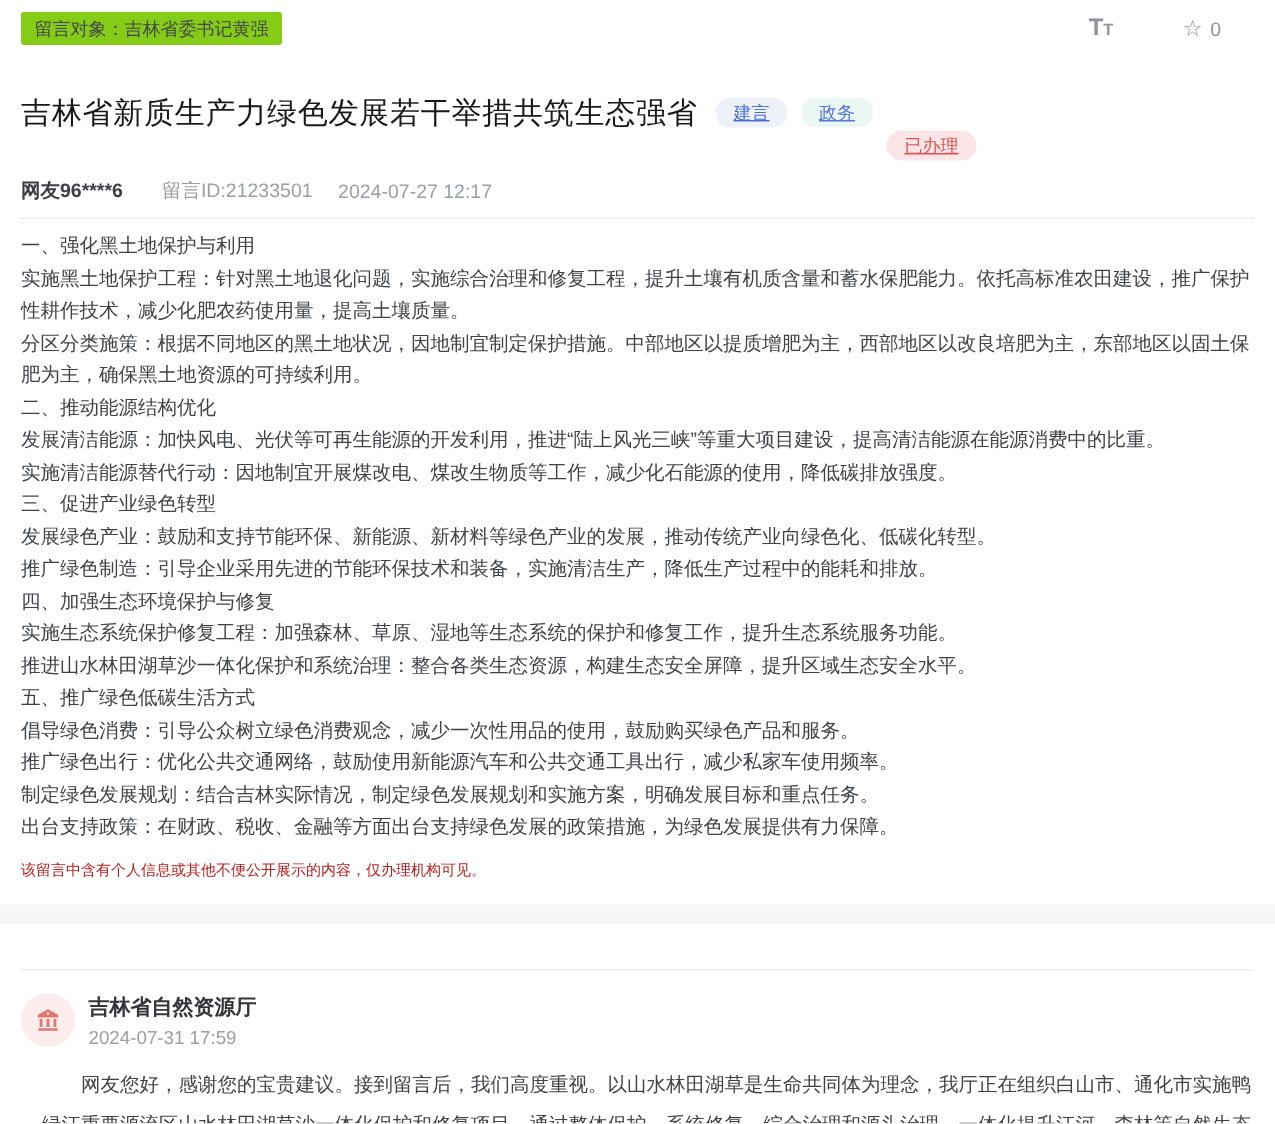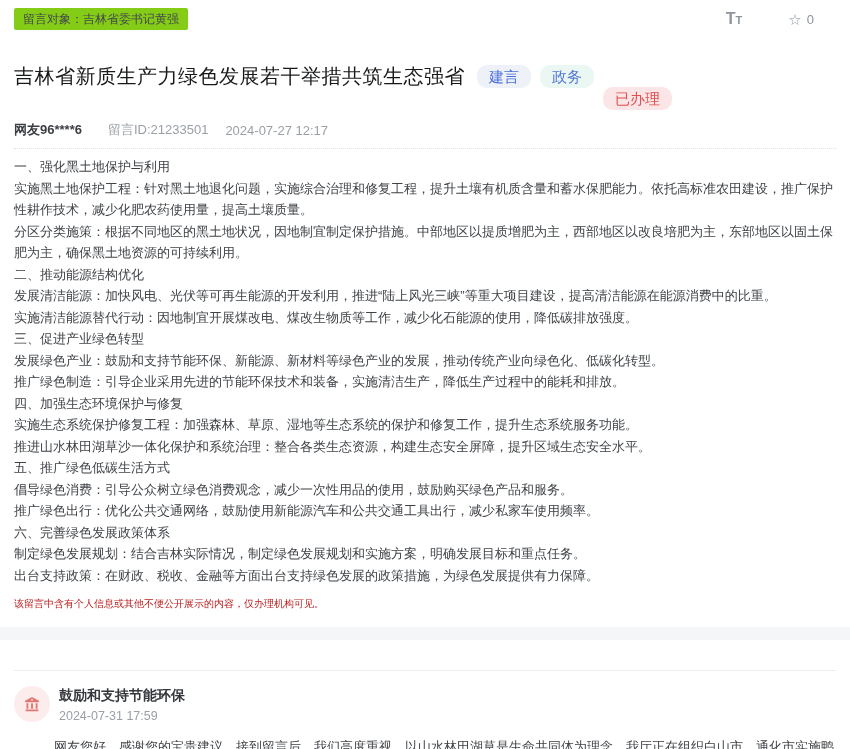--- a/index.html
+++ b/index.html
@@ -14,21 +14,21 @@
   .topbar-right { display:flex; align-items:center; gap:46px; padding:4px 22px 0 0; color:#8d949e; }
   .font-size-btn { cursor:pointer; font-weight:bold; letter-spacing:0; color:#8d949e; }
   .font-size-btn .t-big { font-size:16px; }
   .font-size-btn .t-small { font-size:11px; }
   .star-btn { display:flex; align-items:center; gap:5px; cursor:pointer; font-size:13px; color:#8d949e; }
   .star-btn .star-glyph { font-size:15px; line-height:1; }
 
   .title-row { display:flex; align-items:center; margin-top:13px; }
   .post-title { font-size:20px; font-weight:normal; color:#17181a; letter-spacing:0.5px; white-space:nowrap; }
   .tag-list { display:flex; align-items:center; gap:9px; margin-left:12px; }
-  .tag-pill { font-size:15px; line-height:1; padding:4px 12px; border-radius:10px; white-space:nowrap; cursor:pointer; }
+  .tag-pill { font-size:12px; line-height:1; padding:4px 12px; border-radius:10px; white-space:nowrap; cursor:pointer;text-decoration:underline; }
 
   .meta-row { display:flex; align-items:center; margin-top:11px; font-size:13px; color:#9aa0a6; }
   .meta-author { color:#3b3e43; font-weight:bold; margin-right:26px; }
   .meta-id { margin-right:17px; }
   .dotted-sep { border-top:1px dotted #e3e3e3; margin-top:9px; }
 
   .post-body { padding-top:7px; }
   .post-body p { font-size:13px; color:#3f4347; line-height:21.5px; margin:0; }
   .privacy-note { margin-top:11px; font-size:10px; color:#b91c1c; padding-bottom:16px; }
 
@@ -112,21 +112,20 @@
         <p>实施生态系统保护修复工程：加强森林、草原、湿地等生态系统的保护和修复工作，提升生态系统服务功能。</p>
 
         <p>推进山水林田湖草沙一体化保护和系统治理：整合各类生态资源，构建生态安全屏障，提升区域生态安全水平。</p>
 
         <p>五、推广绿色低碳生活方式</p>
 
         <p>倡导绿色消费：引导公众树立绿色消费观念，减少一次性用品的使用，鼓励购买绿色产品和服务。</p>
 
         <p>推广绿色出行：优化公共交通网络，鼓励使用新能源汽车和公共交通工具出行，减少私家车使用频率。</p>
 
-        <p>六、完善绿色发展政策体系</p>
 
         <p>制定绿色发展规划：结合吉林实际情况，制定绿色发展规划和实施方案，明确发展目标和重点任务。</p>
 
         <p>出台支持政策：在财政、税收、金融等方面出台支持绿色发展的政策措施，为绿色发展提供有力保障。</p>
 
     </div>
 
     <div class="privacy-note">该留言中含有个人信息或其他不便公开展示的内容，仅办理机构可见。</div>
   </div>
 
@@ -136,21 +135,21 @@
     <div class="reply-divider"></div>
 
     <div class="reply-item">
       <div class="reply-head">
         <div class="reply-avatar">
           <svg viewBox="0 0 24 24" aria-hidden="true">
             <path fill="currentColor" d="M12 2.5 2.8 7.6v2.1h18.4V7.6L12 2.5zM12 5a1.3 1.3 0 1 1 0 2.6A1.3 1.3 0 0 1 12 5zM4.6 11h2.5v7.2H4.6V11zm6.15 0h2.5v7.2h-2.5V11zm6.15 0h2.5v7.2h-2.5V11zM3.4 19.4h17.2v2.1H3.4v-2.1z"></path>
           </svg>
         </div>
         <div class="reply-head-text">
-          <div class="reply-agency">鼓励和支持节能环保</div>
+          <div class="reply-agency">吉林省自然资源厅</div>
           <div class="reply-date">2024-07-31 17:59</div>
         </div>
       </div>
       <p class="reply-body">网友您好，感谢您的宝贵建议。接到留言后，我们高度重视。以山水林田湖草是生命共同体为理念，我厅正在组织白山市、通化市实施鸭绿江重要源流区山水林田湖草沙一体化保护和修复项目，通过整体保护、系统修复、综合治理和源头治理，一体化提升江河、森林等自然生态系统群落生态功能，改善流域水环境质量，保护重要生物资源及其生境，提升东北森林带生态屏障功能，促进人山林水和谐发展。感谢您的关注和支持！</p>
     </div>
   </div>
 
 </div>
 
 </body></html>

